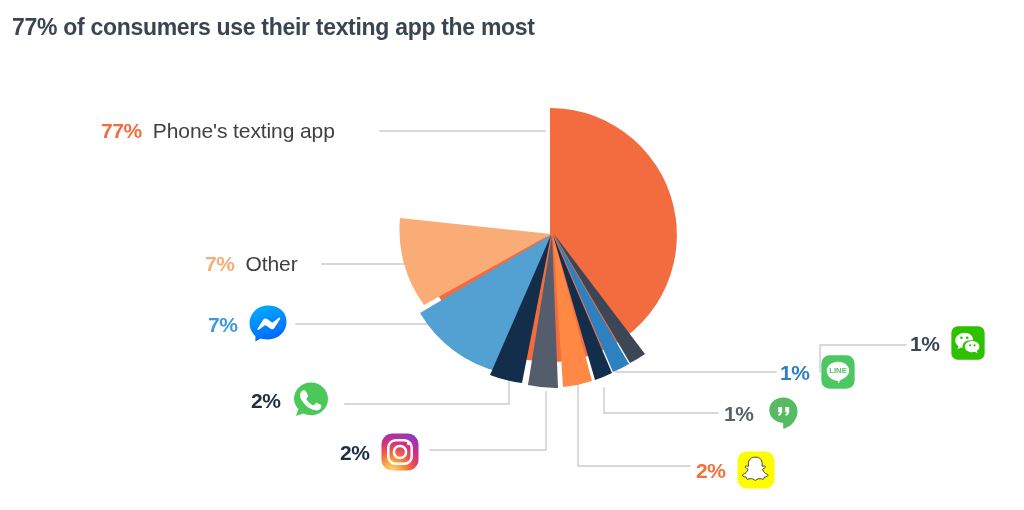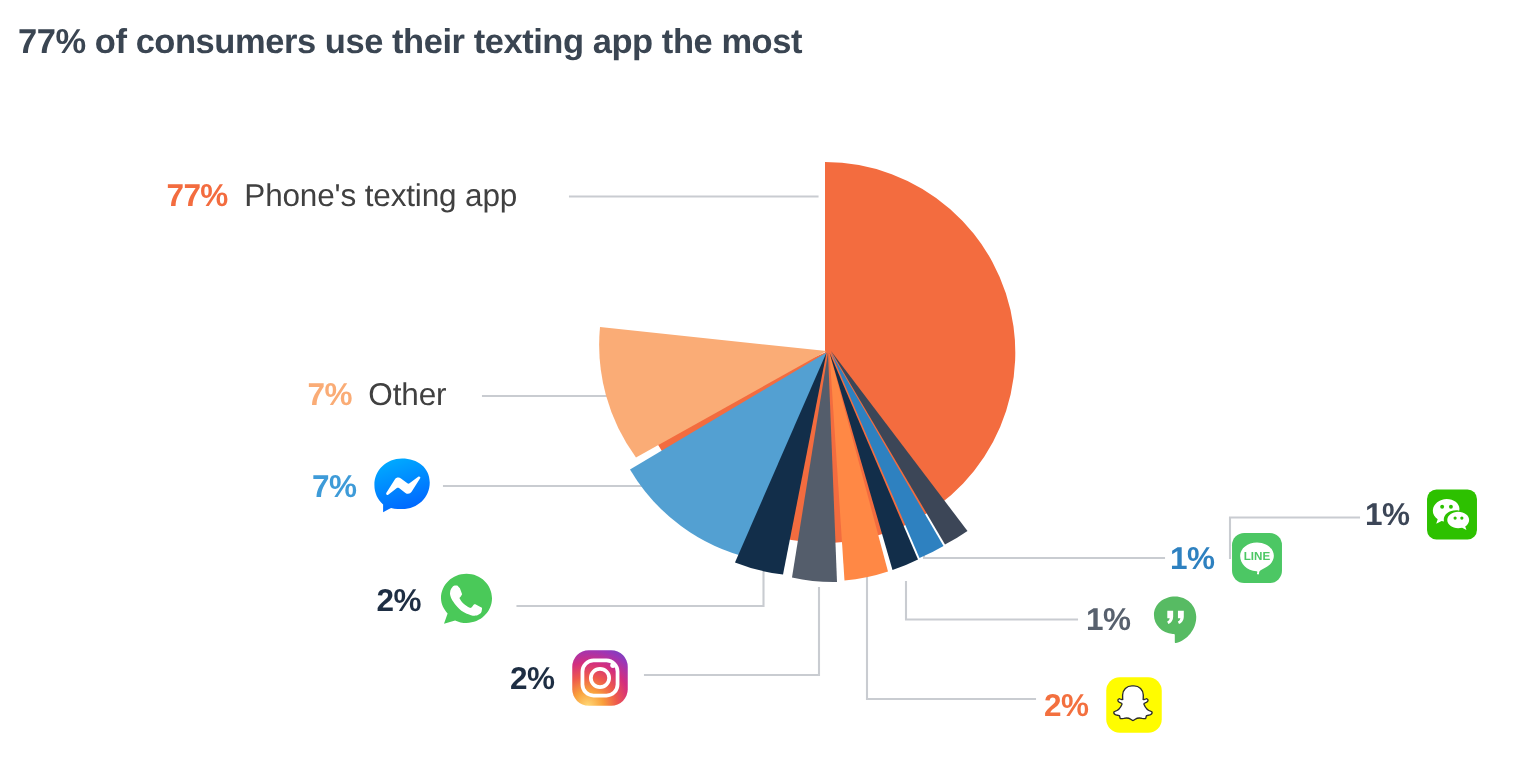--- a/index.html
+++ b/index.html
@@ -122,21 +122,21 @@
                A 127 127 0 0 0 612 373 Z"></path>
 
       <path fill="#2E81C0" d="M 554 235 L 613 372
                A 127 127 0 0 0 629 364 Z"></path>
 
       <path fill="#3C4657" d="M 554 234 L 630 363
                A 127 127 0 0 0 645 354 Z"></path>
     </g>
   </svg>
 
-  <div class="label" style="left:111px; top:120px;">
+  <div class="label" style="left:101px; top:120px;">
     <span class="pct" style="color:#F36C3F;">77%</span>
     <span class="name">Phone's texting app</span>
   </div>
 
   <div class="label" style="left:205px; top:253px;">
     <span class="pct" style="color:#FAAC76;">7%</span>
     <span class="name">Other</span>
   </div>
 
   <div class="label" style="left:208px; top:304px;">

